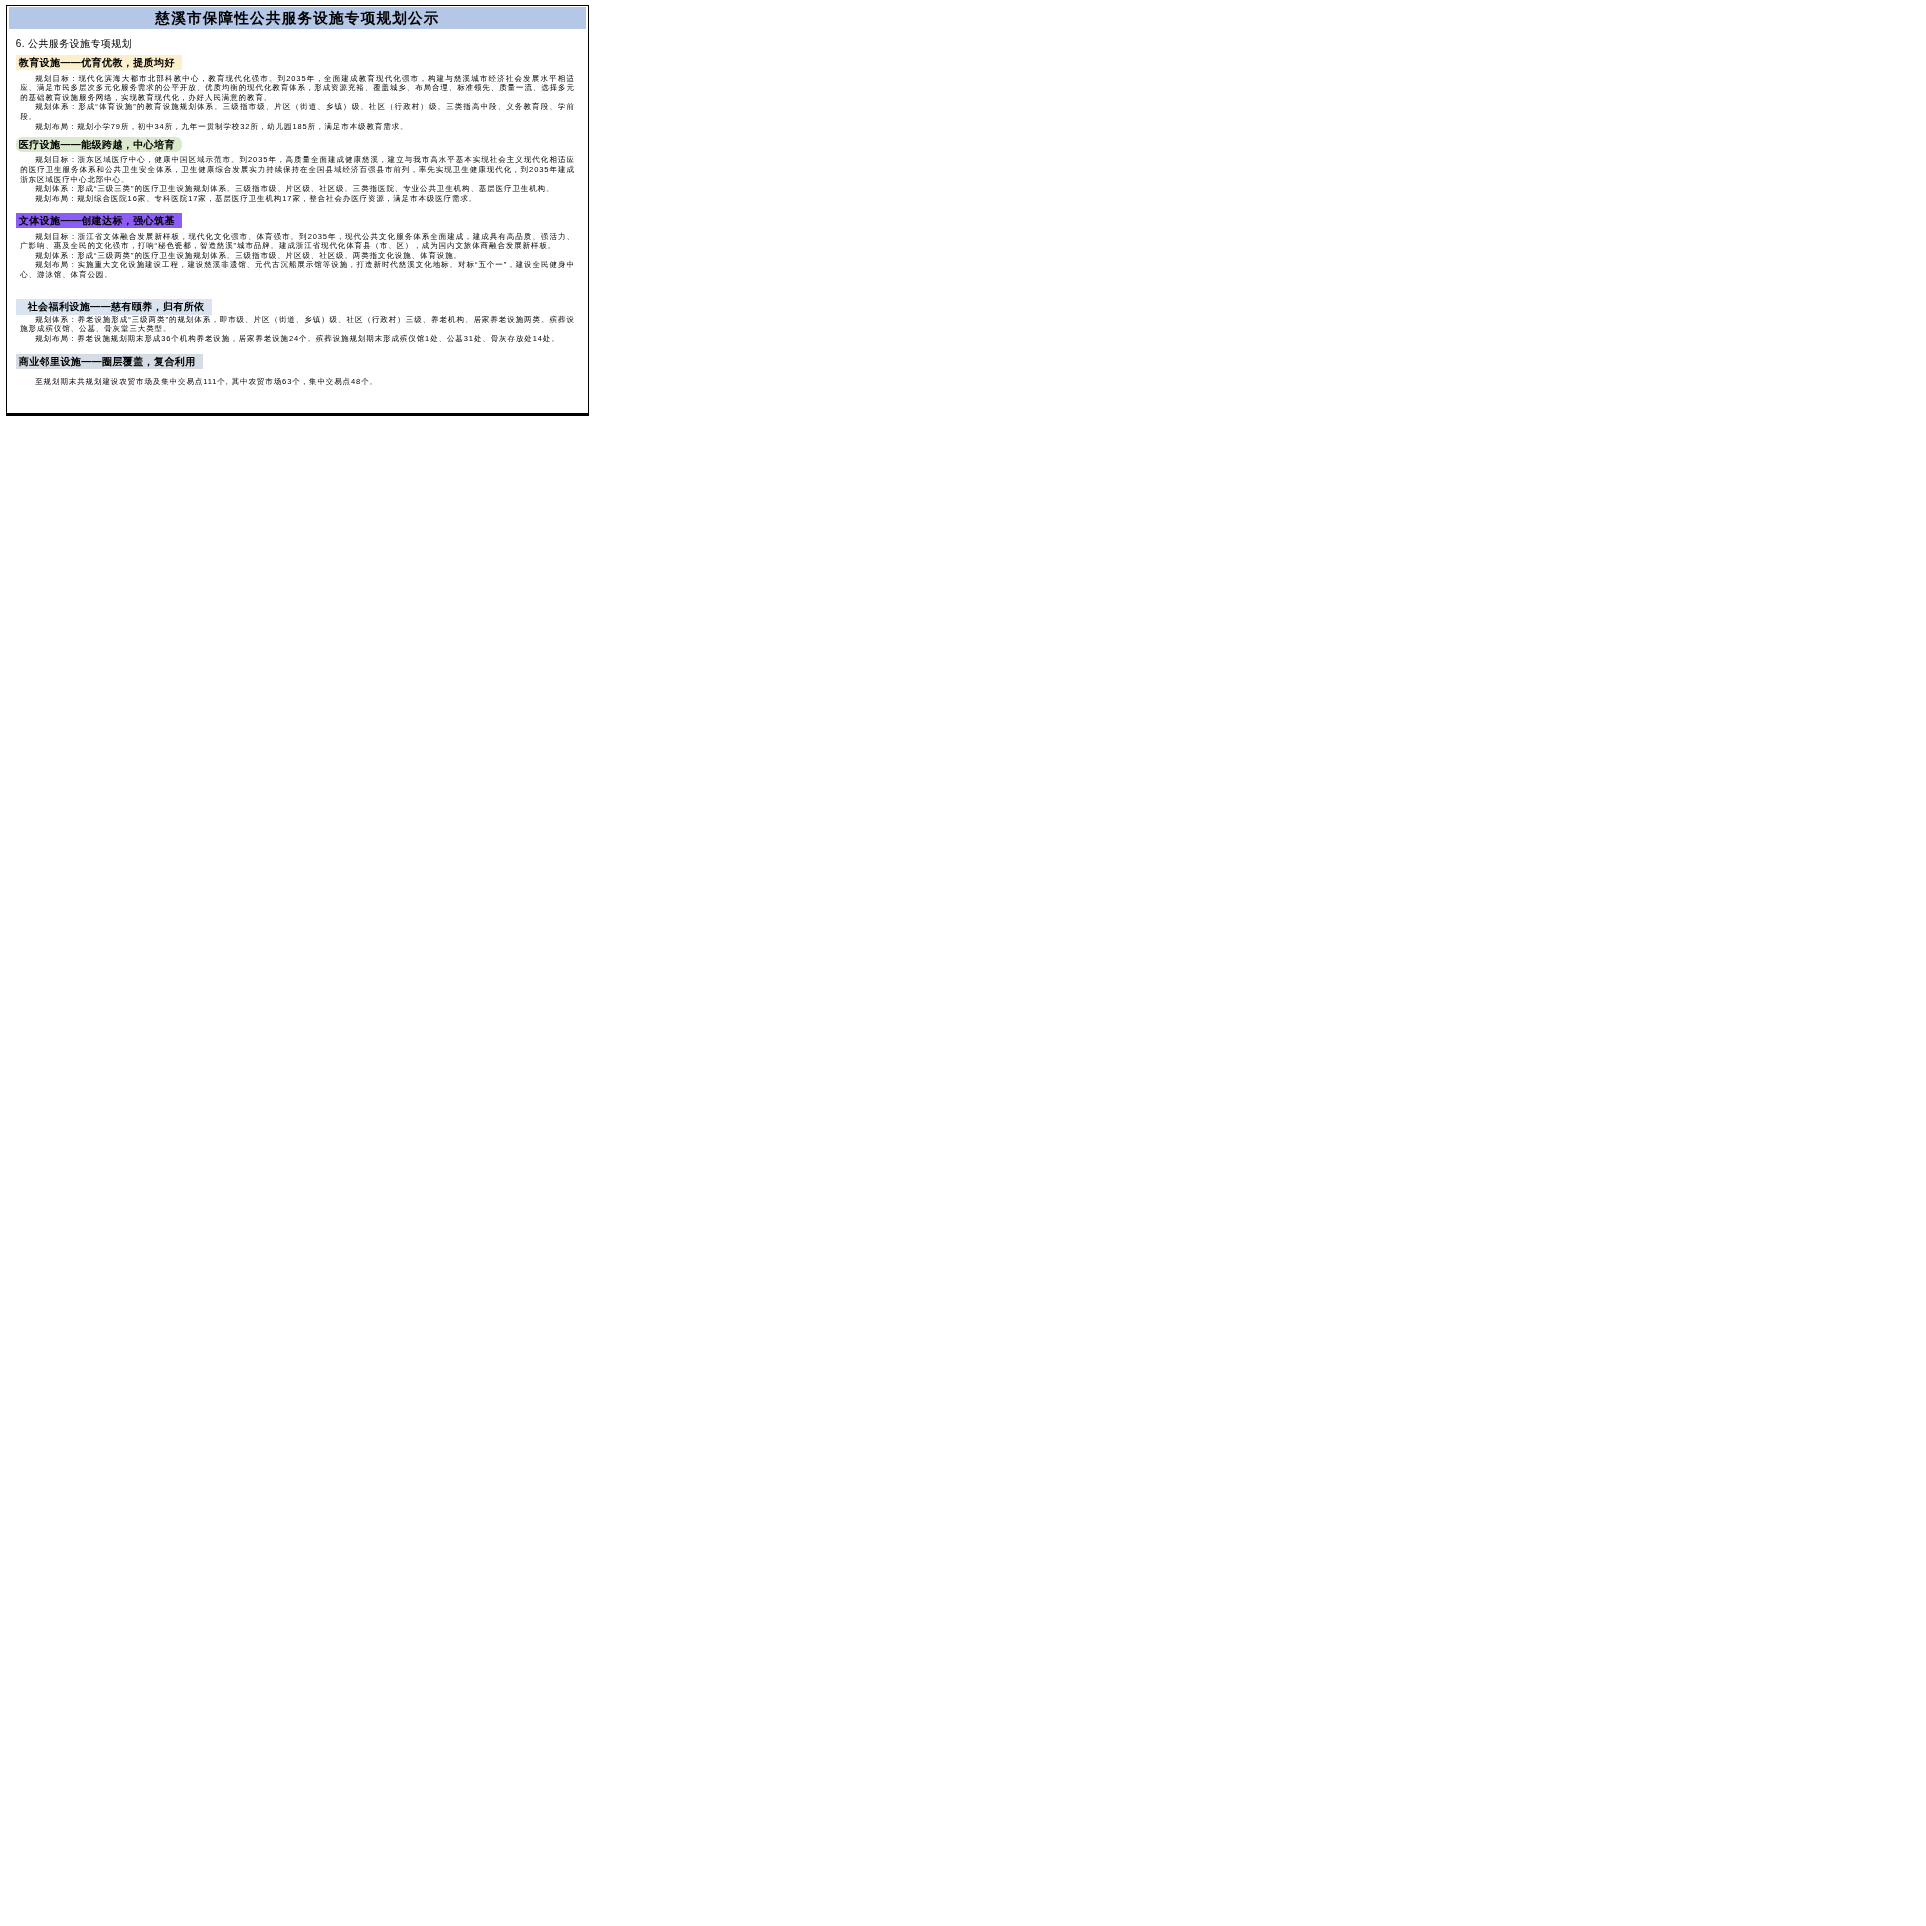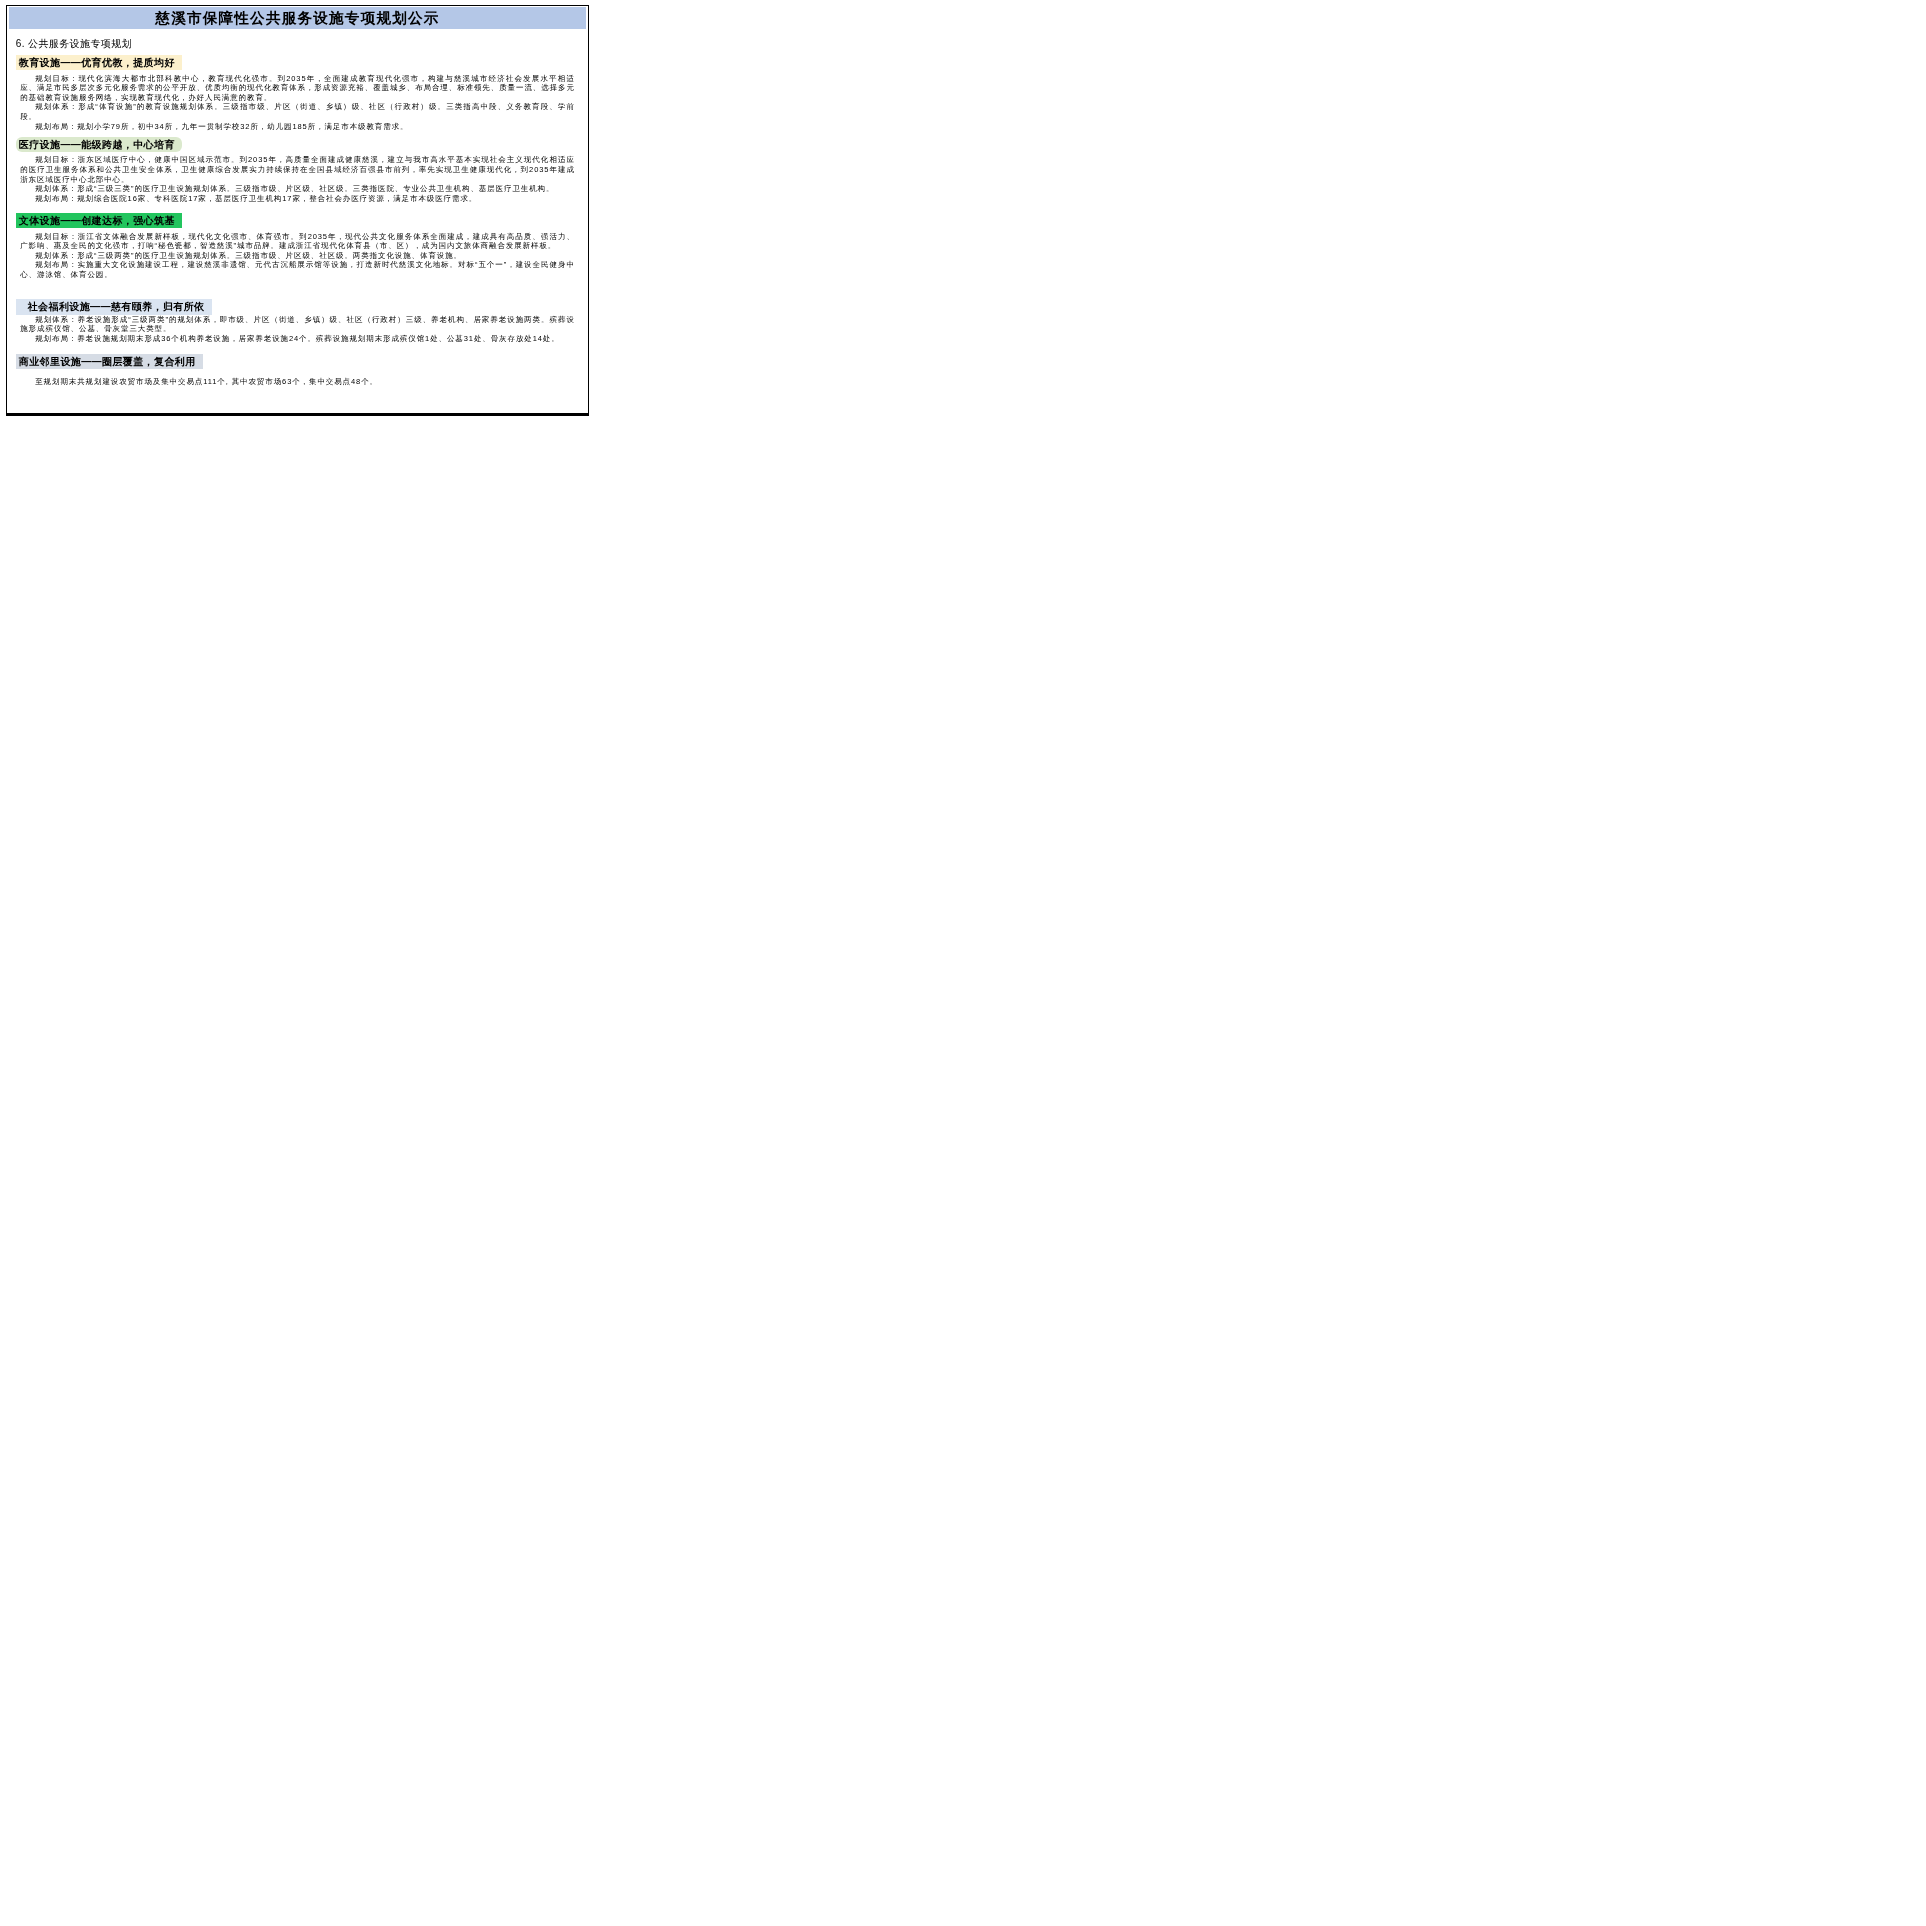--- a/index.html
+++ b/index.html
@@ -79,21 +79,21 @@
     </section>
 
     <section class="sec-med">
       <div class="sec-band" style="background: rgb(219, 233, 205); border-radius: 6px;">医疗设施——能级跨越，中心培育</div>
       <p class="body-par p-first">规划目标：浙东区域医疗中心，健康中国区域示范市。到2035年，高质量全面建成健康慈溪，建立与我市高水平基本实现社会主义现代化相适应的医疗卫生服务体系和公共卫生安全体系，卫生健康综合发展实力持续保持在全国县域经济百强县市前列，率先实现卫生健康现代化，到2035年建成浙东区域医疗中心北部中心。</p>
       <p class="body-par">规划体系：形成“三级三类”的医疗卫生设施规划体系。三级指市级、片区级、社区级。三类指医院、专业公共卫生机构、基层医疗卫生机构。</p>
       <p class="body-par">规划布局：规划综合医院16家、专科医院17家，基层医疗卫生机构17家，整合社会办医疗资源，满足市本级医疗需求。</p>
     </section>
 
     <section class="sec-cul">
-      <div class="sec-band" style="background: #22c55e;">文体设施——创建达标，强心筑基</div>
+      <div class="sec-band" style="background: #8b5cf6;">文体设施——创建达标，强心筑基</div>
       <p class="body-par p-first">规划目标：浙江省文体融合发展新样板，现代化文化强市、体育强市。到2035年，现代公共文化服务体系全面建成，建成具有高品质、强活力、广影响、惠及全民的文化强市，打响“秘色瓷都，智造慈溪”城市品牌。建成浙江省现代化体育县（市、区），成为国内文旅体商融合发展新样板。</p>
       <p class="body-par">规划体系：形成“三级两类”的医疗卫生设施规划体系。三级指市级、片区级、社区级。两类指文化设施、体育设施。</p>
       <p class="body-par">规划布局：实施重大文化设施建设工程，建设慈溪非遗馆、元代古沉船展示馆等设施，打造新时代慈溪文化地标。对标“五个一”，建设全民健身中心、游泳馆、体育公园。</p>
     </section>
 
     <section class="sec-wel">
       <div class="sec-band" style="background: rgb(218, 228, 241);">社会福利设施——慈有颐养，归有所依</div>
       <p class="body-par">规划体系：养老设施形成“三级两类”的规划体系，即市级、片区（街道、乡镇）级、社区（行政村）三级、养老机构、居家养老设施两类。殡葬设施形成殡仪馆、公墓、骨灰堂三大类型。</p>
       <p class="body-par">规划布局：养老设施规划期末形成36个机构养老设施，居家养老设施24个。殡葬设施规划期末形成殡仪馆1处、公墓31处、骨灰存放处14处。</p>
     </section>

